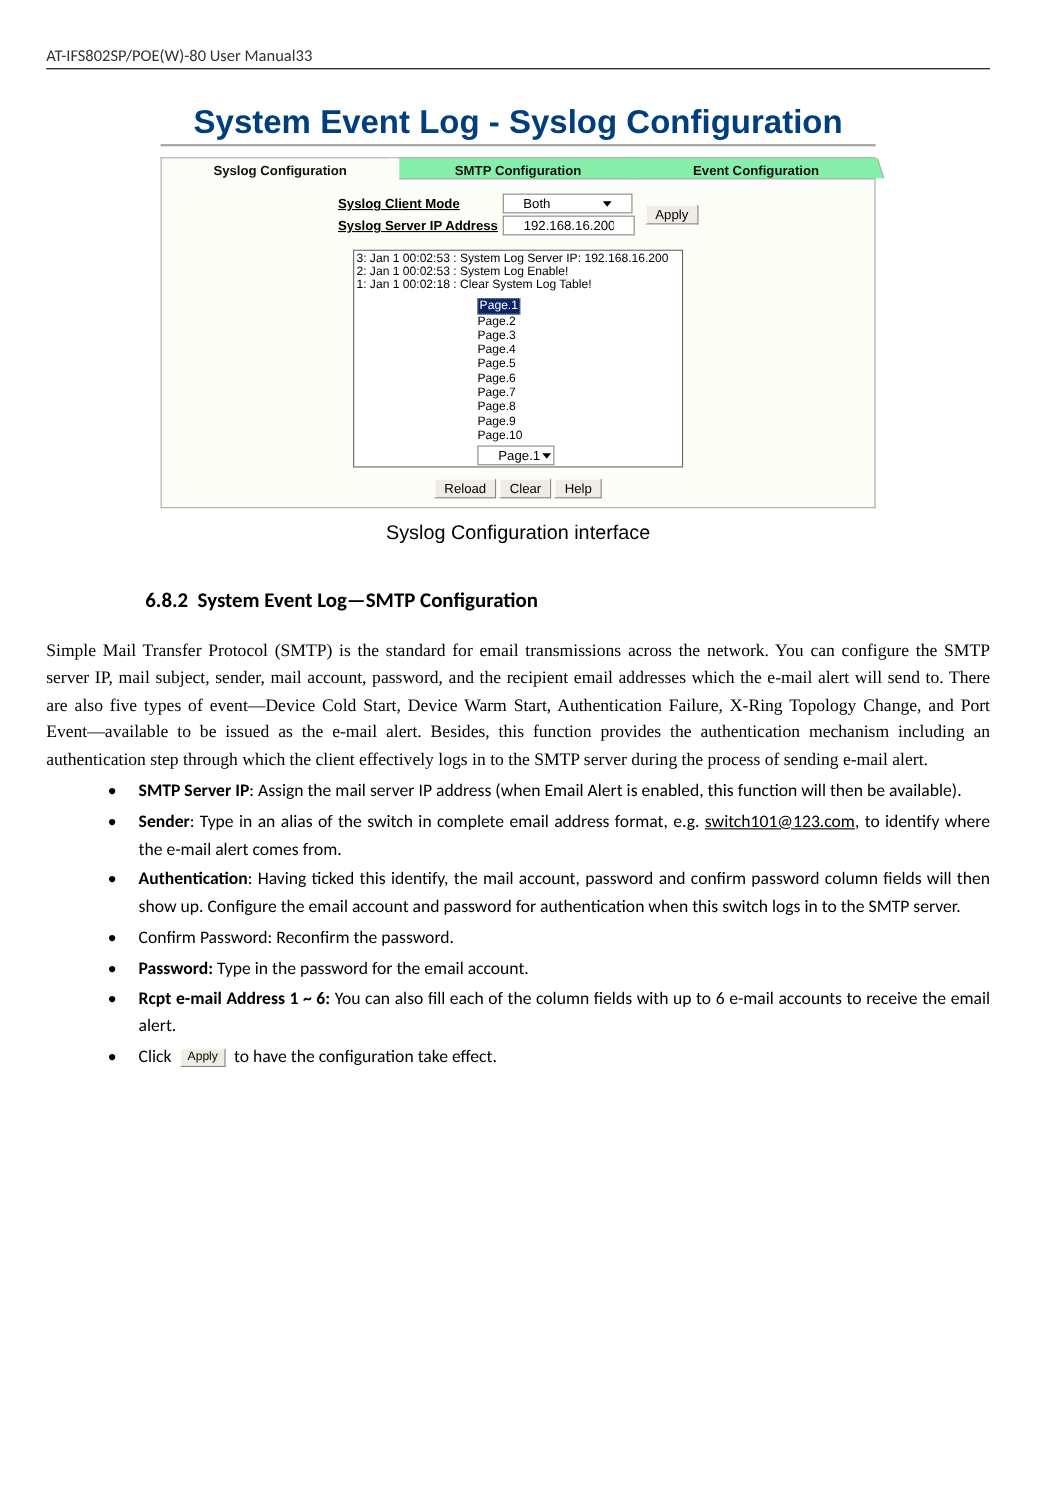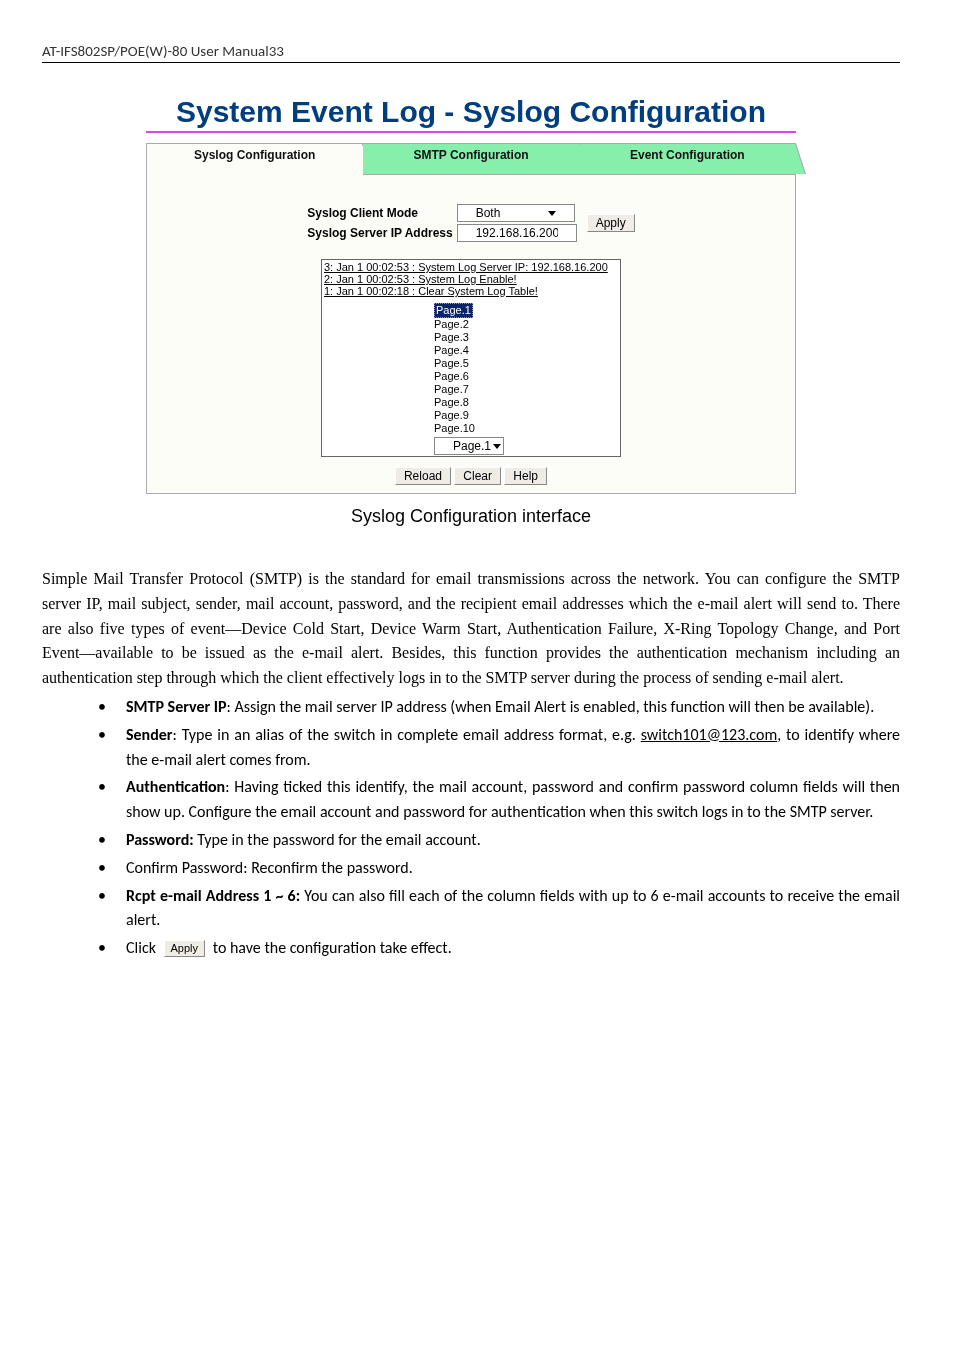--- a/index.html
+++ b/index.html
@@ -21,33 +21,33 @@
     border-bottom: 1px solid #000;
     margin-bottom: 30px;
   }
   .main-heading {
     font-family: Arial, Helvetica, sans-serif;
     font-weight: bold;
     color: #003E7E;
     font-size: 30px;
     text-align: center;
     margin: 32px auto 10px;
-    border-bottom: 2px solid #d946ef;
+    border-bottom: 2px solid #a3a3a3;
     width: 650px;
     padding-bottom: 2px;
   }
   .ui-wrap {
     width: 650px;
     margin: 0 auto 8px;
     font-family: Verdana, Tahoma, sans-serif;
     font-size: 12px;
   }
   .tabstrip {
     display: flex;
-    height: 32px;
+    height: 20px;
   }
   .tab {
     background: #86efac;
     border-top: 1px solid #aaa;
     border-right: 1px solid #aaa;
     position: relative;
     flex: 1;
     text-align: center;
     line-height: 22px;
     font-size: 12px;
@@ -68,23 +68,24 @@
   }
   .tab:last-child::after { display: block; }
   .panel {
     border: 1px solid #aaa;
     border-top: none;
     padding: 12px 8px 8px;
     background: #fdfdf8;
     text-align: center;
   }
   .form-table {
-    margin: 16px auto;
+    margin: 0 auto;
     border-collapse: collapse;
     font-size: 12px;
+    text-decoration: underline;
   }
   .form-table td { padding: 1px 2px; text-align: left; }
   .form-table .lbl { font-weight: bold; font-family: Verdana, sans-serif; font-size: 12px; white-space: nowrap; }
   .txt {
     font-family: Tahoma, sans-serif;
     font-size: 12px;
     border: 1px solid #888;
     background: #fff;
     padding: 0 18px;
     height: 18px;
@@ -103,21 +104,21 @@
   .logbox {
     width: 300px;
     margin: 12px auto 0;
     border: 1px solid #666;
     background: #fff;
     text-align: left;
     font-family: Tahoma, sans-serif;
     font-size: 11px;
     padding: 1px 2px;
   }
-  .loglines { margin-bottom: 6px; text-decoration: underline; }
+  .loglines { margin-bottom: 6px; }
   .logline { white-space: nowrap; overflow: hidden; }
   .pagelist { margin-left: 110px; }
   .pagelist div { line-height: 13px; }
   .pagelist .sel { background: #0a246a; color: #fff; border:1px dotted #999; display:inline-block; padding:0 1px;}
   .pgsel { margin: 2px 0 0 110px; }
   .btnrow { text-align: center; margin-top: 10px; }
   .caption {
     text-align: center;
     font-size: 18px;
     margin: 12px 0 40px;
@@ -248,40 +249,44 @@
       <div class="btnrow">
         <button class="btn">Reload</button>
         <button class="btn">Clear</button>
         <button class="btn">Help</button>
       </div>
     </div>
   </div>
 
   <div class="caption">Syslog Configuration interface</div>
 
+  <div class="section-h">
+    <span>6.8.2</span>&nbsp;
+    <span>System Event Log—SMTP Configuration</span>
+  </div>
 
   <p class="body-para">Simple Mail Transfer Protocol (SMTP) is the standard for email transmissions across the network. You can configure the SMTP server IP, mail subject, sender, mail account, password, and the recipient email addresses which the e-mail alert will send to. There are also five types of event—Device Cold Start, Device Warm Start, Authentication Failure, X-Ring Topology Change, and Port Event—available to be issued as the e-mail alert. Besides, this function provides the authentication mechanism including an authentication step through which the client effectively logs in to the SMTP server during the process of sending e-mail alert.</p>
 
   <ul class="items">
     <li>
       <span class="b">SMTP Server IP</span><span>: Assign the mail server IP address (when Email Alert is enabled, this function will then be available).</span>
     </li>
     <li>
       <span class="b">Sender</span><span>: Type in an alias of the switch in complete email address format, e.g. </span><span class="u">switch101@123.com</span><span>, to identify where the e-mail alert comes from.</span>
     </li>
     <li>
       <span class="b">Authentication</span><span>: Having ticked this identify, the mail account, password and confirm password column fields will then show up. Configure the email account and password for authentication when this switch logs in to the SMTP server.</span>
     </li>
     <li>
+      <span>Confirm Password: Reconfirm the password.</span>
+    </li>
+    <li>
       <span class="b">Password:</span><span> Type in the password for the email account.</span>
     </li>
     <li>
-      <span>Confirm Password: Reconfirm the password.</span>
-    </li>
-    <li>
       <span class="b">Rcpt e-mail Address 1 ~ 6:</span><span> You can also fill each of the column fields with up to 6 e-mail accounts to receive the email alert.</span>
     </li>
     <li>
       <span>Click </span><span class="inline-btn">Apply</span><span> to have the configuration take effect.</span>
     </li>
   </ul>
 
 </div>
 
 </body></html>

